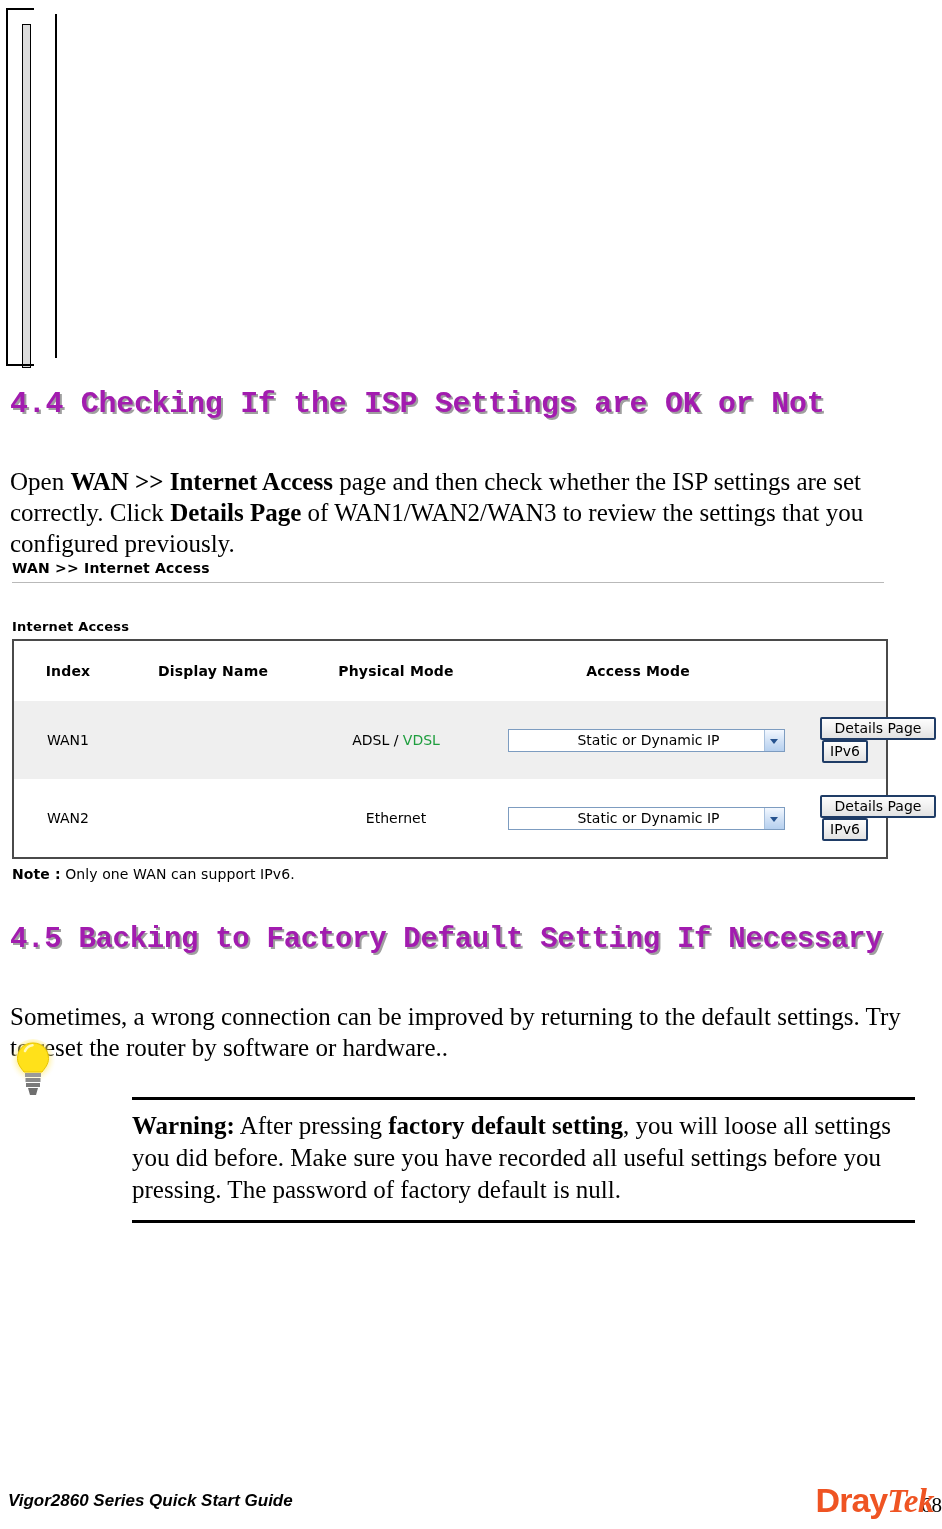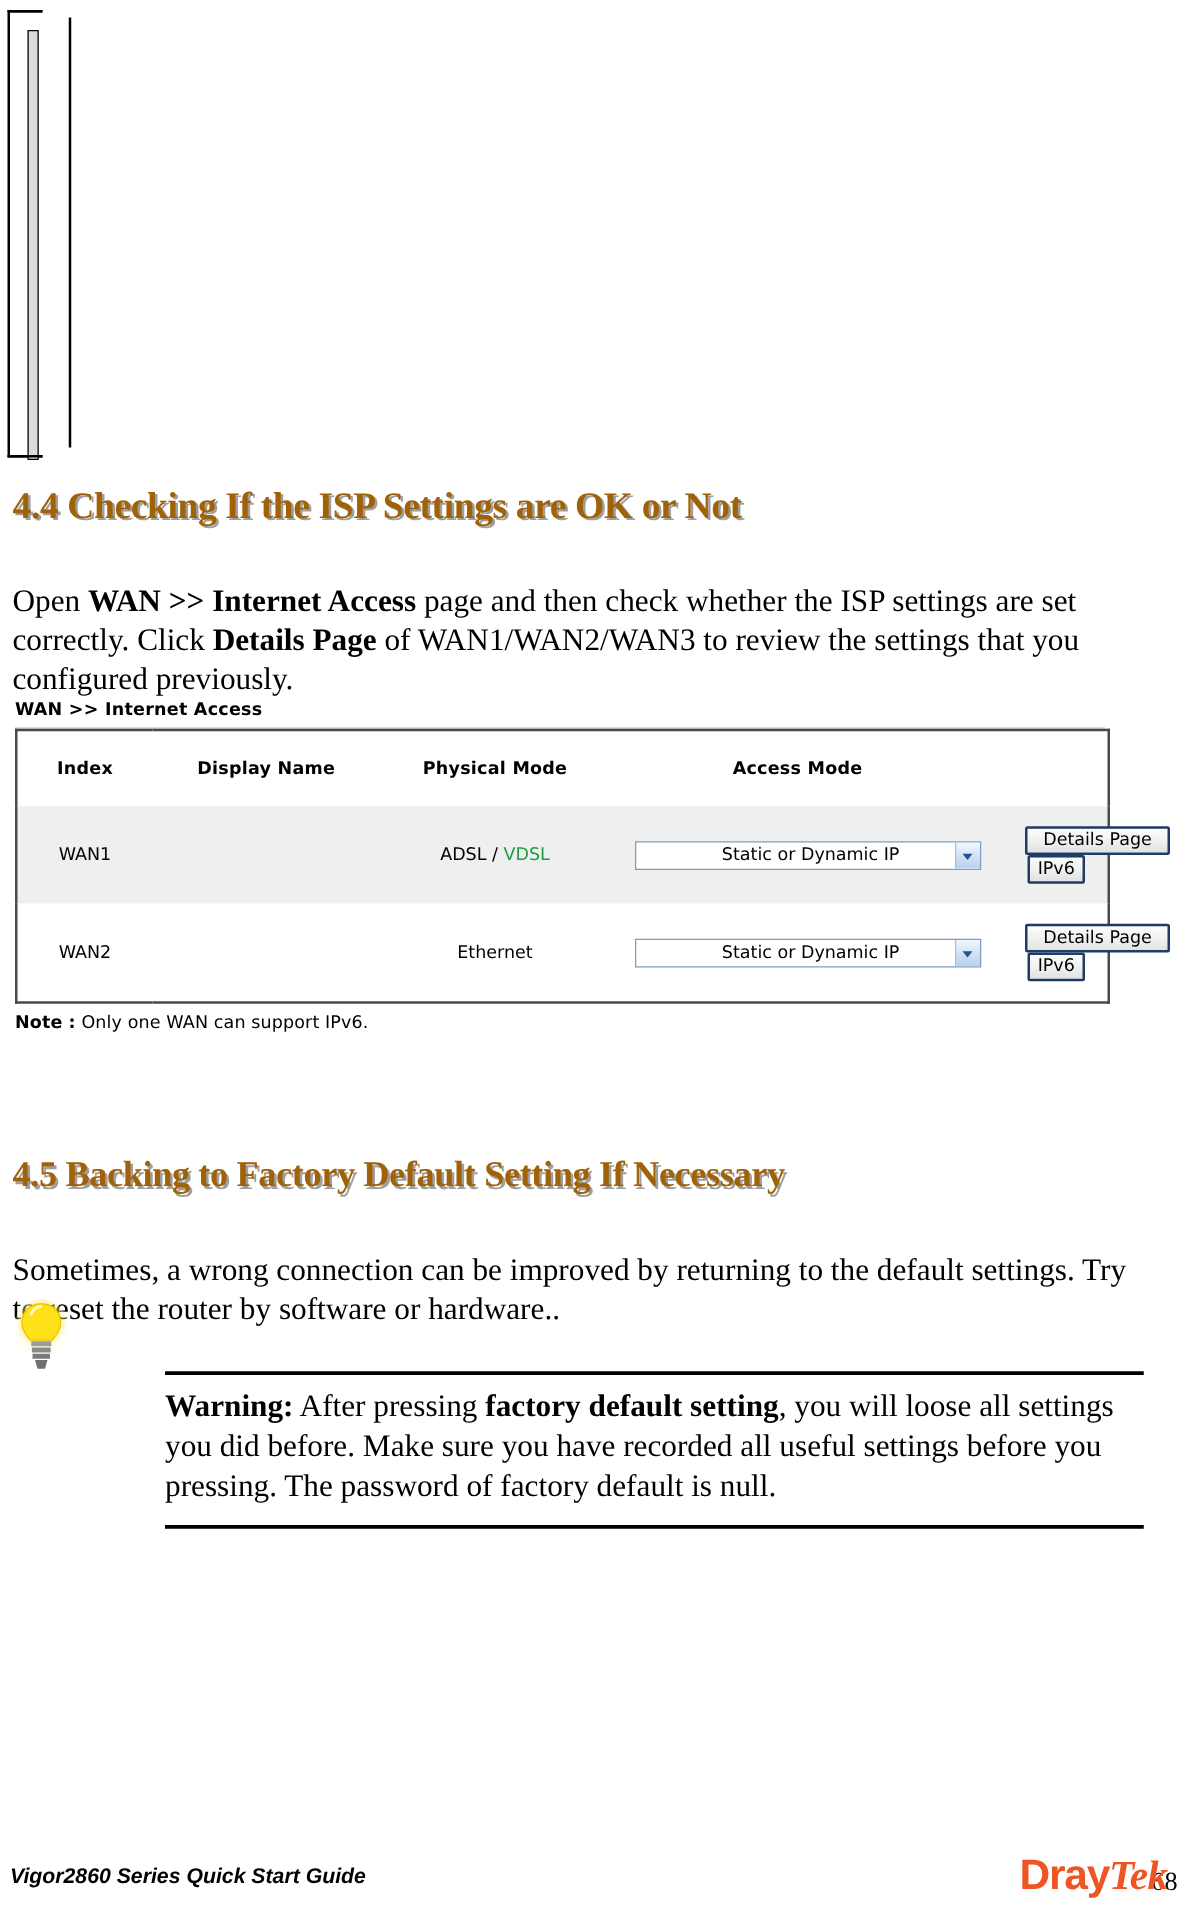--- a/index.html
+++ b/index.html
@@ -56,25 +56,25 @@
     position: absolute;
     left: 55px;
     top: 14px;
     width: 0;
     height: 344px;
     border-left: 2px solid #000;
   }
 
   
   .section-heading {
-    font-family: Liberation Serif, serif;
+    font-family: Liberation Mono, monospace;
     font-weight: bold;
     font-size: 30px;
     letter-spacing: -0.3px;
-    color: #a16207;
+    color: #a21caf;
     text-shadow: 2px 2px 0 rgba(80,80,80,0.55);
     white-space: nowrap;
     line-height: 1.05;
   }
   #heading-44 {
     position: absolute;
     left: 10px;
     top: 389px;
   }
   #heading-45 {
@@ -324,20 +324,21 @@
 
 <div class="body-para" id="para-44">
   <span>Open </span><b>WAN &gt;&gt; Internet Access</b><span> page and then check whether the ISP settings are set correctly. Click </span><b>Details Page</b><span> of WAN1/WAN2/WAN3 to review the settings that you configured previously.</span>
 </div>
 
 <div class="ui-screenshot">
 
   <div class="ui-breadcrumb">WAN &gt;&gt; Internet Access</div>
   <div class="ui-rule"></div>
 
+  <div class="ui-subtitle">Internet Access</div>
 
   <table class="wan-table">
     <thead>
       <tr>
         <th class="col-index">Index</th>
         <th class="col-display">Display Name</th>
         <th class="col-physical">Physical Mode</th>
         <th class="col-access" style="text-align:center;padding-left:0;">Access Mode</th>
         <th></th>
       </tr>

